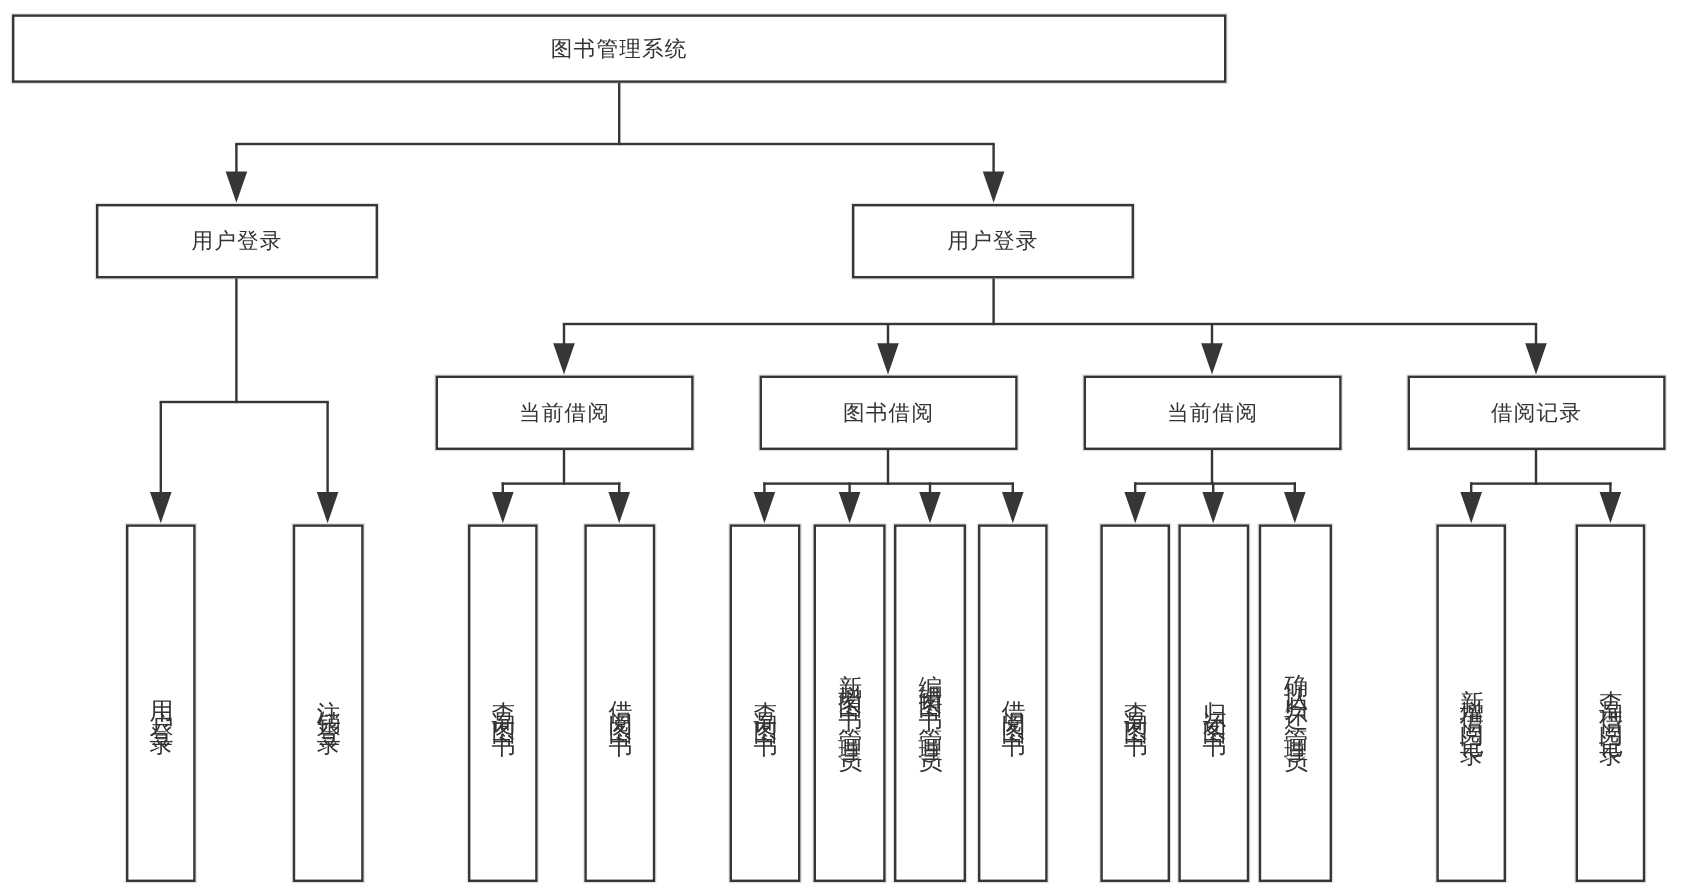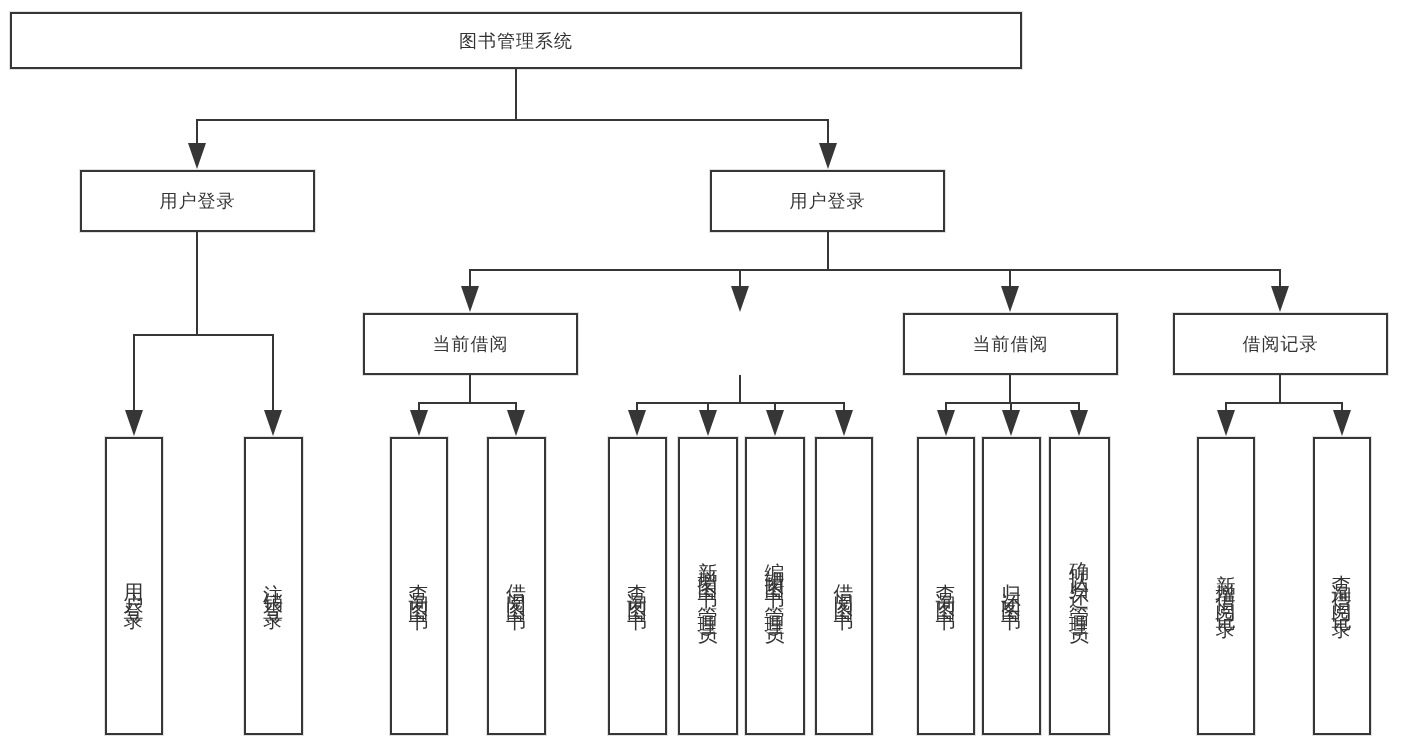--- a/index.html
+++ b/index.html
@@ -91,20 +91,23 @@
   <div class="vline" style="left:1009px; top:270px; height:18px;"></div>
   <div class="vline" style="left:1279px; top:270px; height:18px;"></div>
   <div class="tri" style="left:461px; top:286px;"></div>
   <div class="tri" style="left:731px; top:286px;"></div>
   <div class="tri" style="left:1001px; top:286px;"></div>
   <div class="tri" style="left:1271px; top:286px;"></div>
 
   <div class="box" style="left:363px; top:313px; width:215px; height:62px;">
     <span class="lbl">当前借阅</span>
   </div>
+  <div class="box" style="left:633px; top:313px; width:215px; height:62px;">
+    <span class="lbl">图书借阅</span>
+  </div>
   <div class="box" style="left:903px; top:313px; width:215px; height:62px;">
     <span class="lbl">当前借阅</span>
   </div>
   <div class="box" style="left:1173px; top:313px; width:215px; height:62px;">
     <span class="lbl">借阅记录</span>
   </div>
 
   <div class="vline" style="left:469px; top:375px; height:29px;"></div>
   <div class="vline" style="left:739px; top:375px; height:29px;"></div>
   <div class="vline" style="left:1009px; top:375px; height:29px;"></div>

